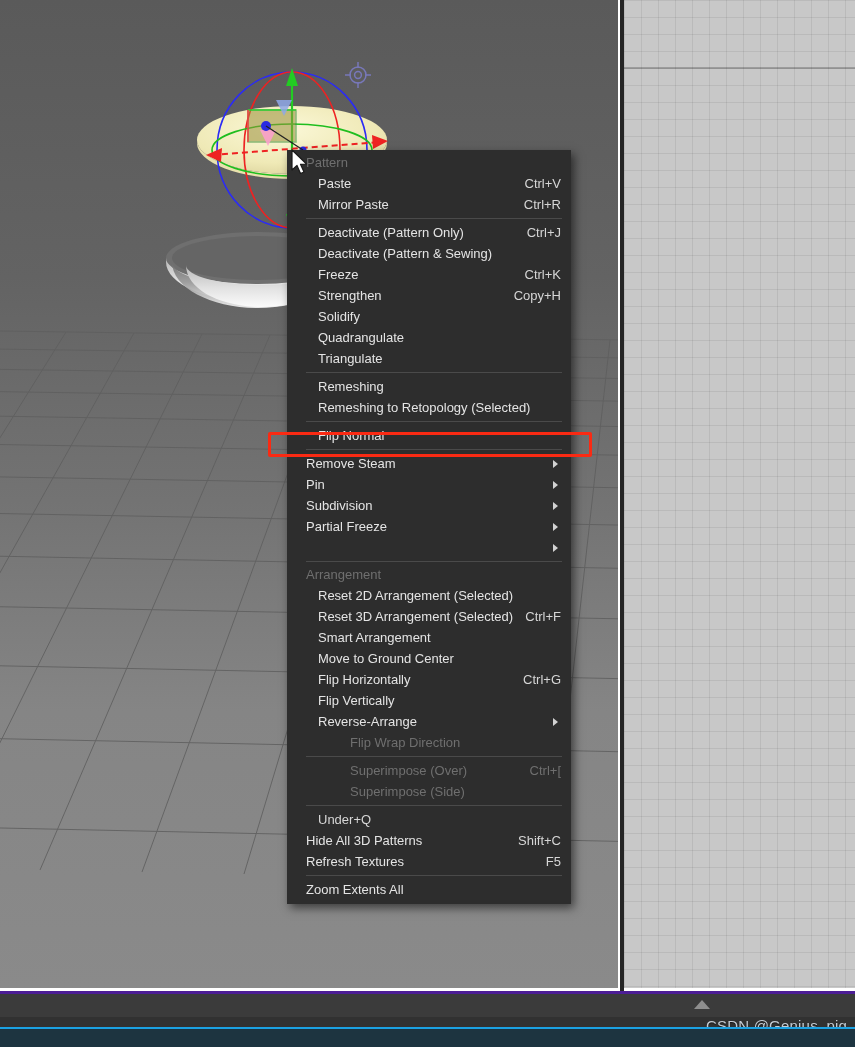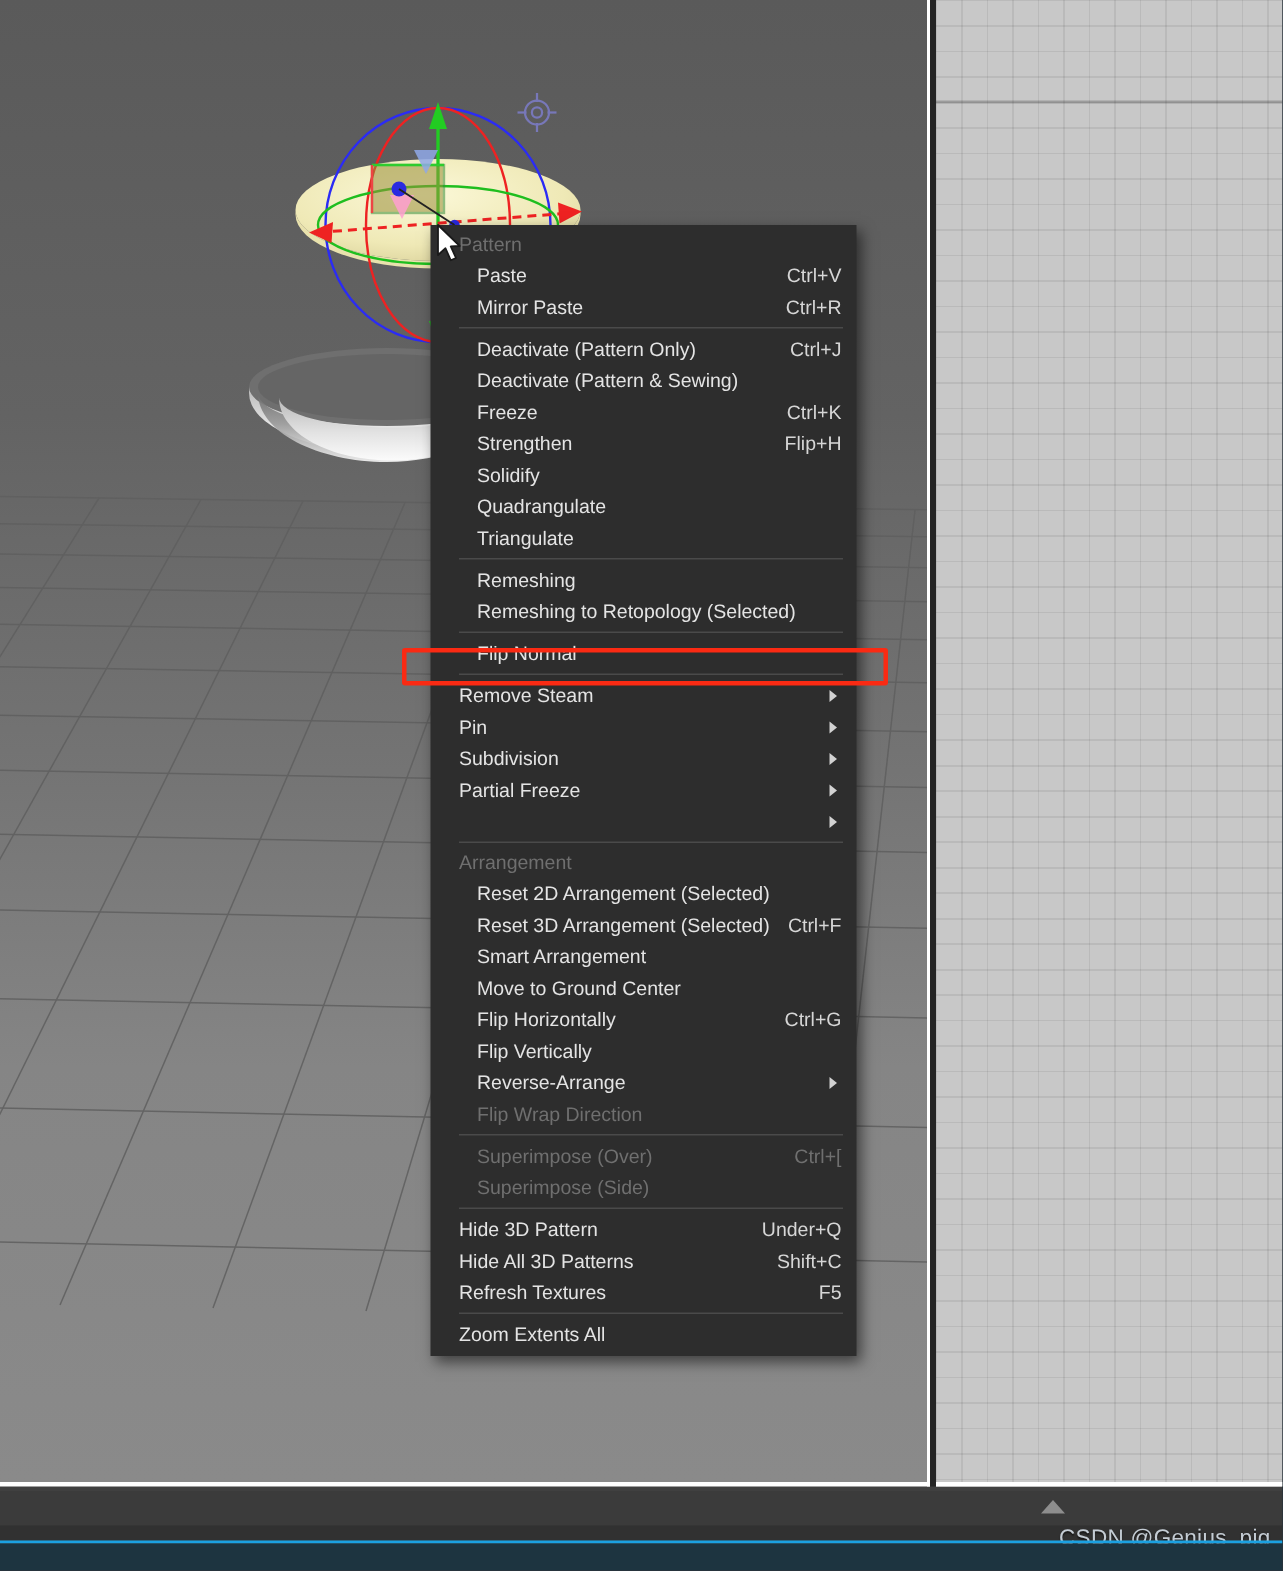--- a/index.html
+++ b/index.html
@@ -6,21 +6,21 @@
   * { box-sizing: border-box; margin: 0; padding: 0; }
   html, body {
     width: 855px; height: 1047px;
     background: #1b2b38;
     font-family: "Liberation Sans", sans-serif;
     overflow: hidden;
   }
   #app {
     position: relative;
     width: 855px; height: 1047px;
-    background: #404040;
+    background: #4c1d95;
   }
 
   
   .viewport3d {
     position: absolute;
     left: 0; top: 0;
     width: 620px; height: 991px;
     background: linear-gradient(180deg, #5a5a5a 0%, #636363 28%, #747474 52%, #858585 72%, #8a8a8a 100%);
     overflow: hidden;
     border-right: 2px solid #ffffff;
@@ -101,21 +101,21 @@
     display: flex;
     align-items: center;
     height: 21px;
     line-height: 21px;
     padding: 0 10px 0 31px;
     white-space: nowrap;
   }
   .mi.flush { padding-left: 19px; }
   .mi .label { flex: 1 1 auto; overflow: hidden; text-overflow: ellipsis; }
   .mi .accel { flex: 0 0 auto; color: #d6d6d6; padding-left: 12px; }
-  .mi.disabled .label, .mi.disabled .accel { color: #6f6f6f; }
+  .mi.disabled .label, .mi.disabled .accel { color: #6f6f6f; margin-left: 32px; }
   .mi.header { color: #6f6f6f; padding-left: 19px; height: 20px; line-height: 20px; }
   .mi .arrow {
     position: absolute; right: 13px; top: 50%;
     margin-top: -4px;
     width: 0; height: 0;
     border-top: 4px solid transparent;
     border-bottom: 4px solid transparent;
     border-left: 5px solid #d2d2d2;
   }
   .sep {
@@ -278,21 +278,21 @@
       </div>
       <div class="mi">
         <span class="label">Deactivate (Pattern &amp; Sewing)</span>
       </div>
       <div class="mi">
         <span class="label">Freeze</span>
         <span class="accel">Ctrl+K</span>
       </div>
       <div class="mi">
         <span class="label">Strengthen</span>
-        <span class="accel">Flip+H</span>
+        <span class="accel">Copy+H</span>
       </div>
       <div class="mi">
         <span class="label">Solidify</span>
       </div>
       <div class="mi">
         <span class="label">Quadrangulate</span>
       </div>
       <div class="mi">
         <span class="label">Triangulate</span>
       </div>
@@ -359,21 +359,20 @@
       <div class="sep"></div>
       <div class="mi disabled">
         <span class="label">Superimpose (Over)</span>
         <span class="accel">Ctrl+[</span>
       </div>
       <div class="mi disabled">
         <span class="label">Superimpose (Side)</span>
       </div>
       <div class="sep"></div>
       <div class="mi flush">
-        <span class="label">Hide 3D Pattern</span>
         <span class="accel">Under+Q</span>
       </div>
       <div class="mi flush">
         <span class="label">Hide All 3D Patterns</span>
         <span class="accel">Shift+C</span>
       </div>
       <div class="mi flush">
         <span class="label">Refresh Textures</span>
         <span class="accel">F5</span>
       </div>

